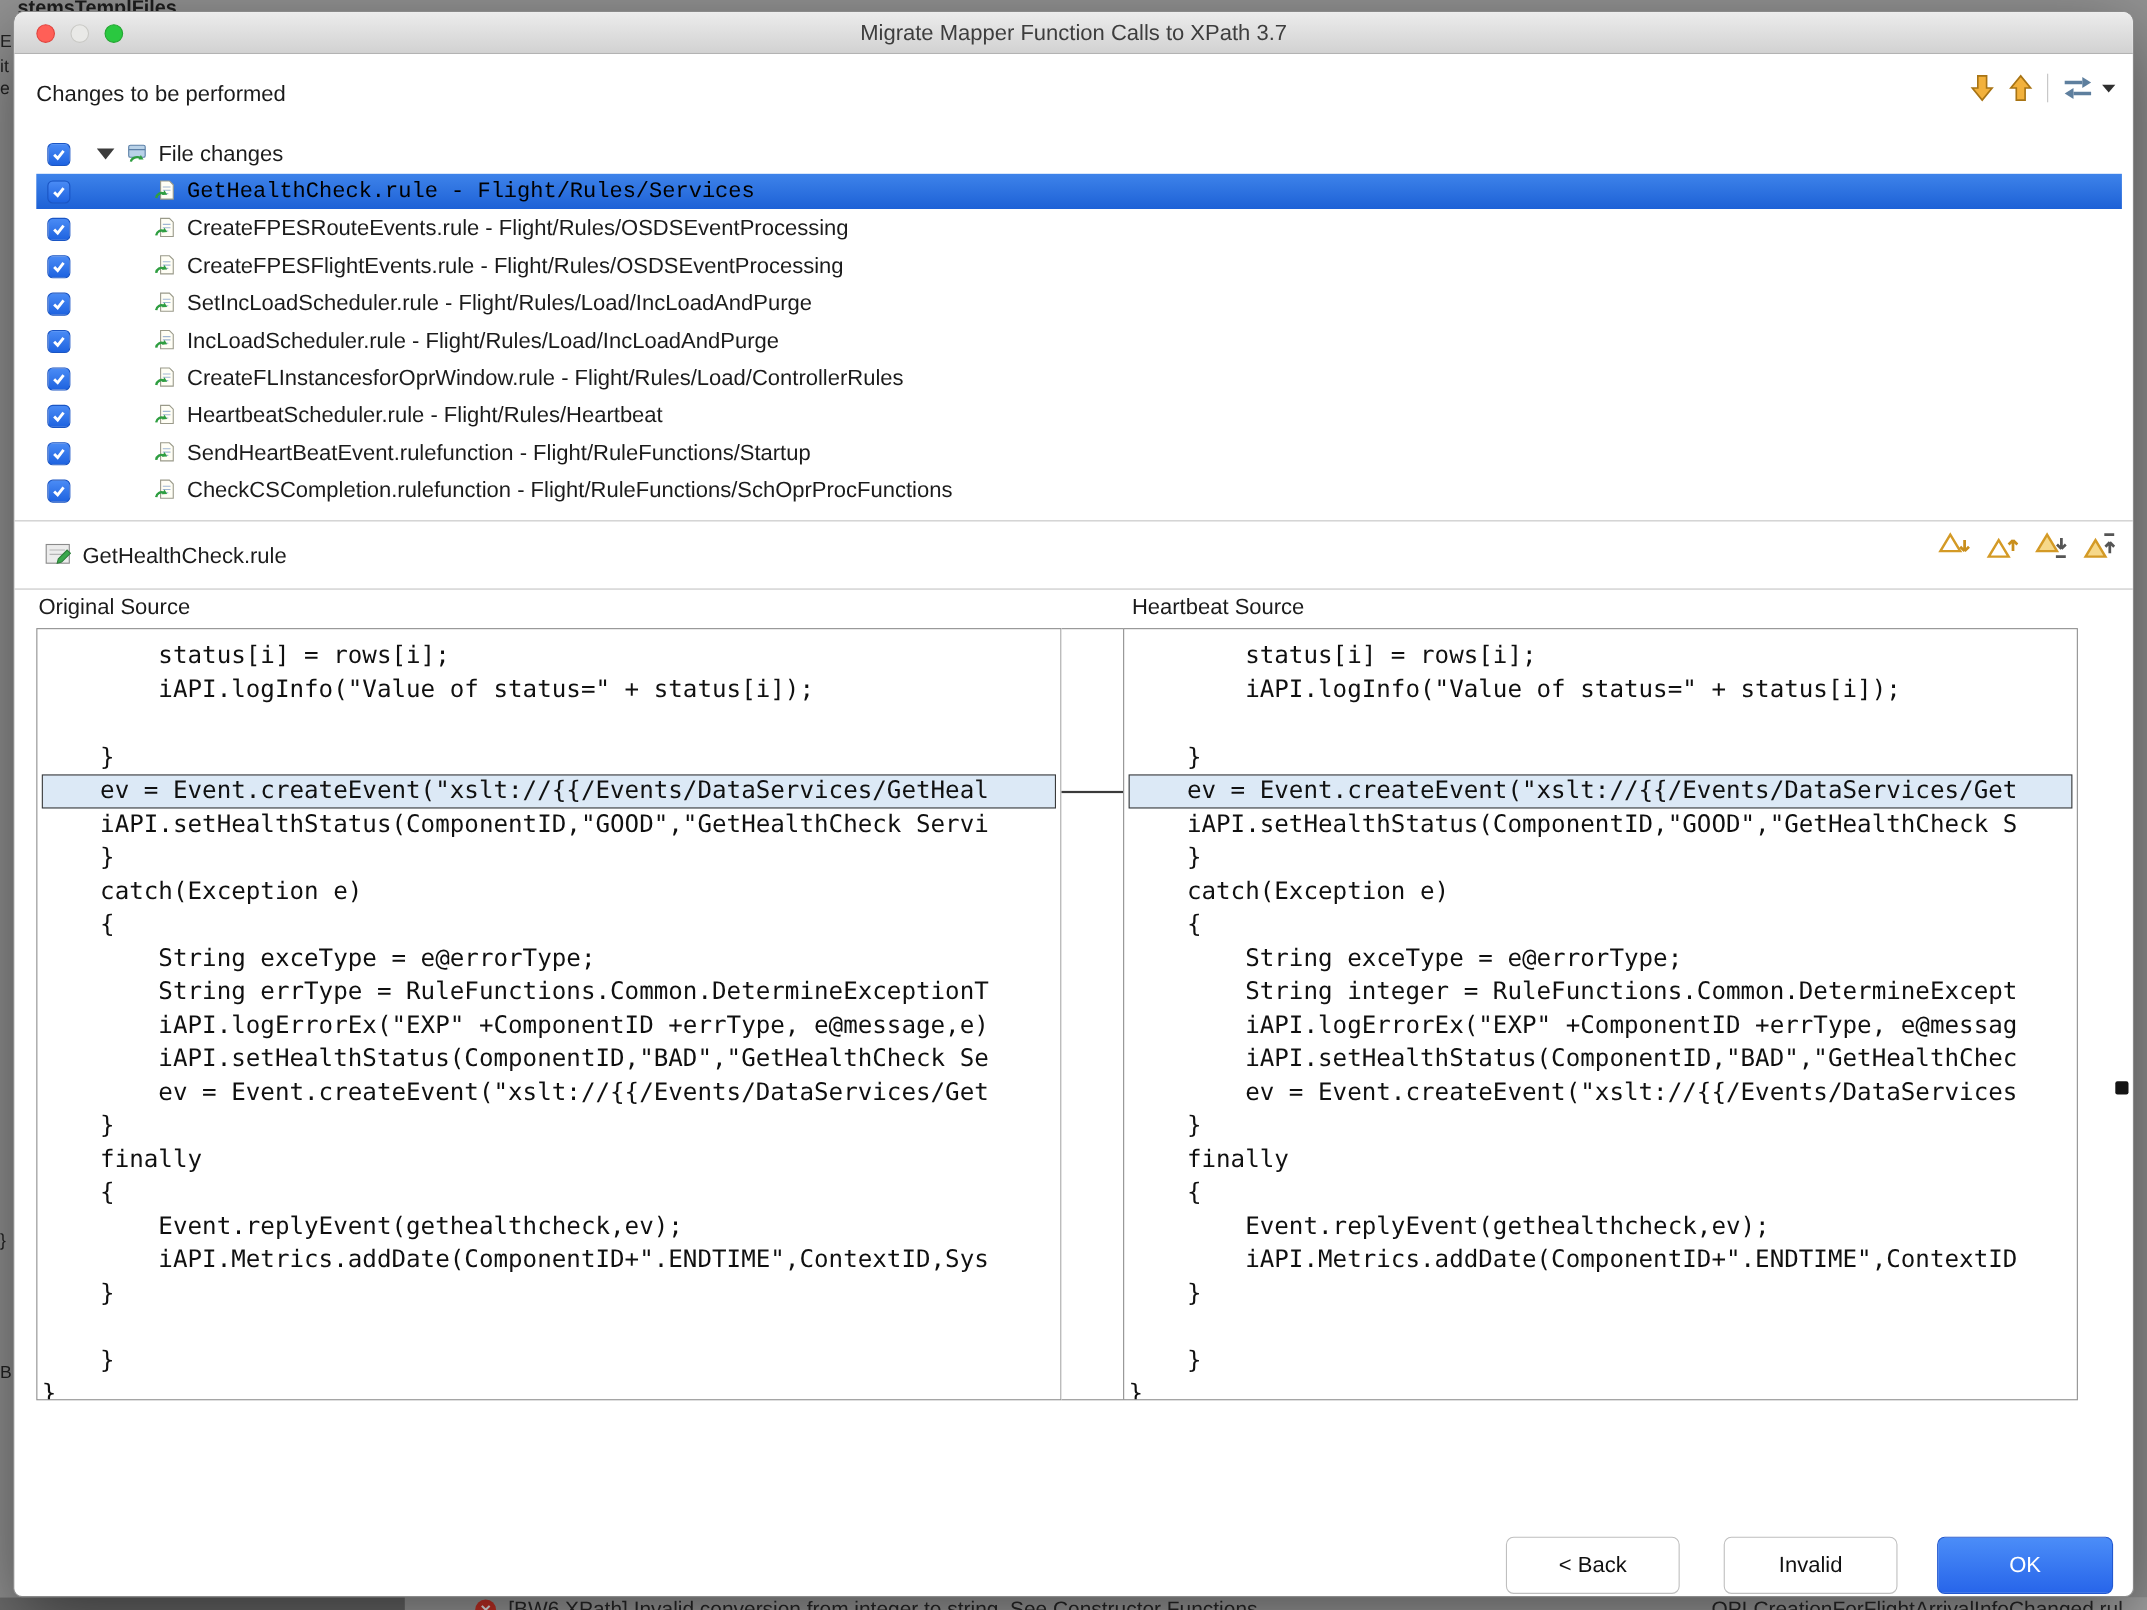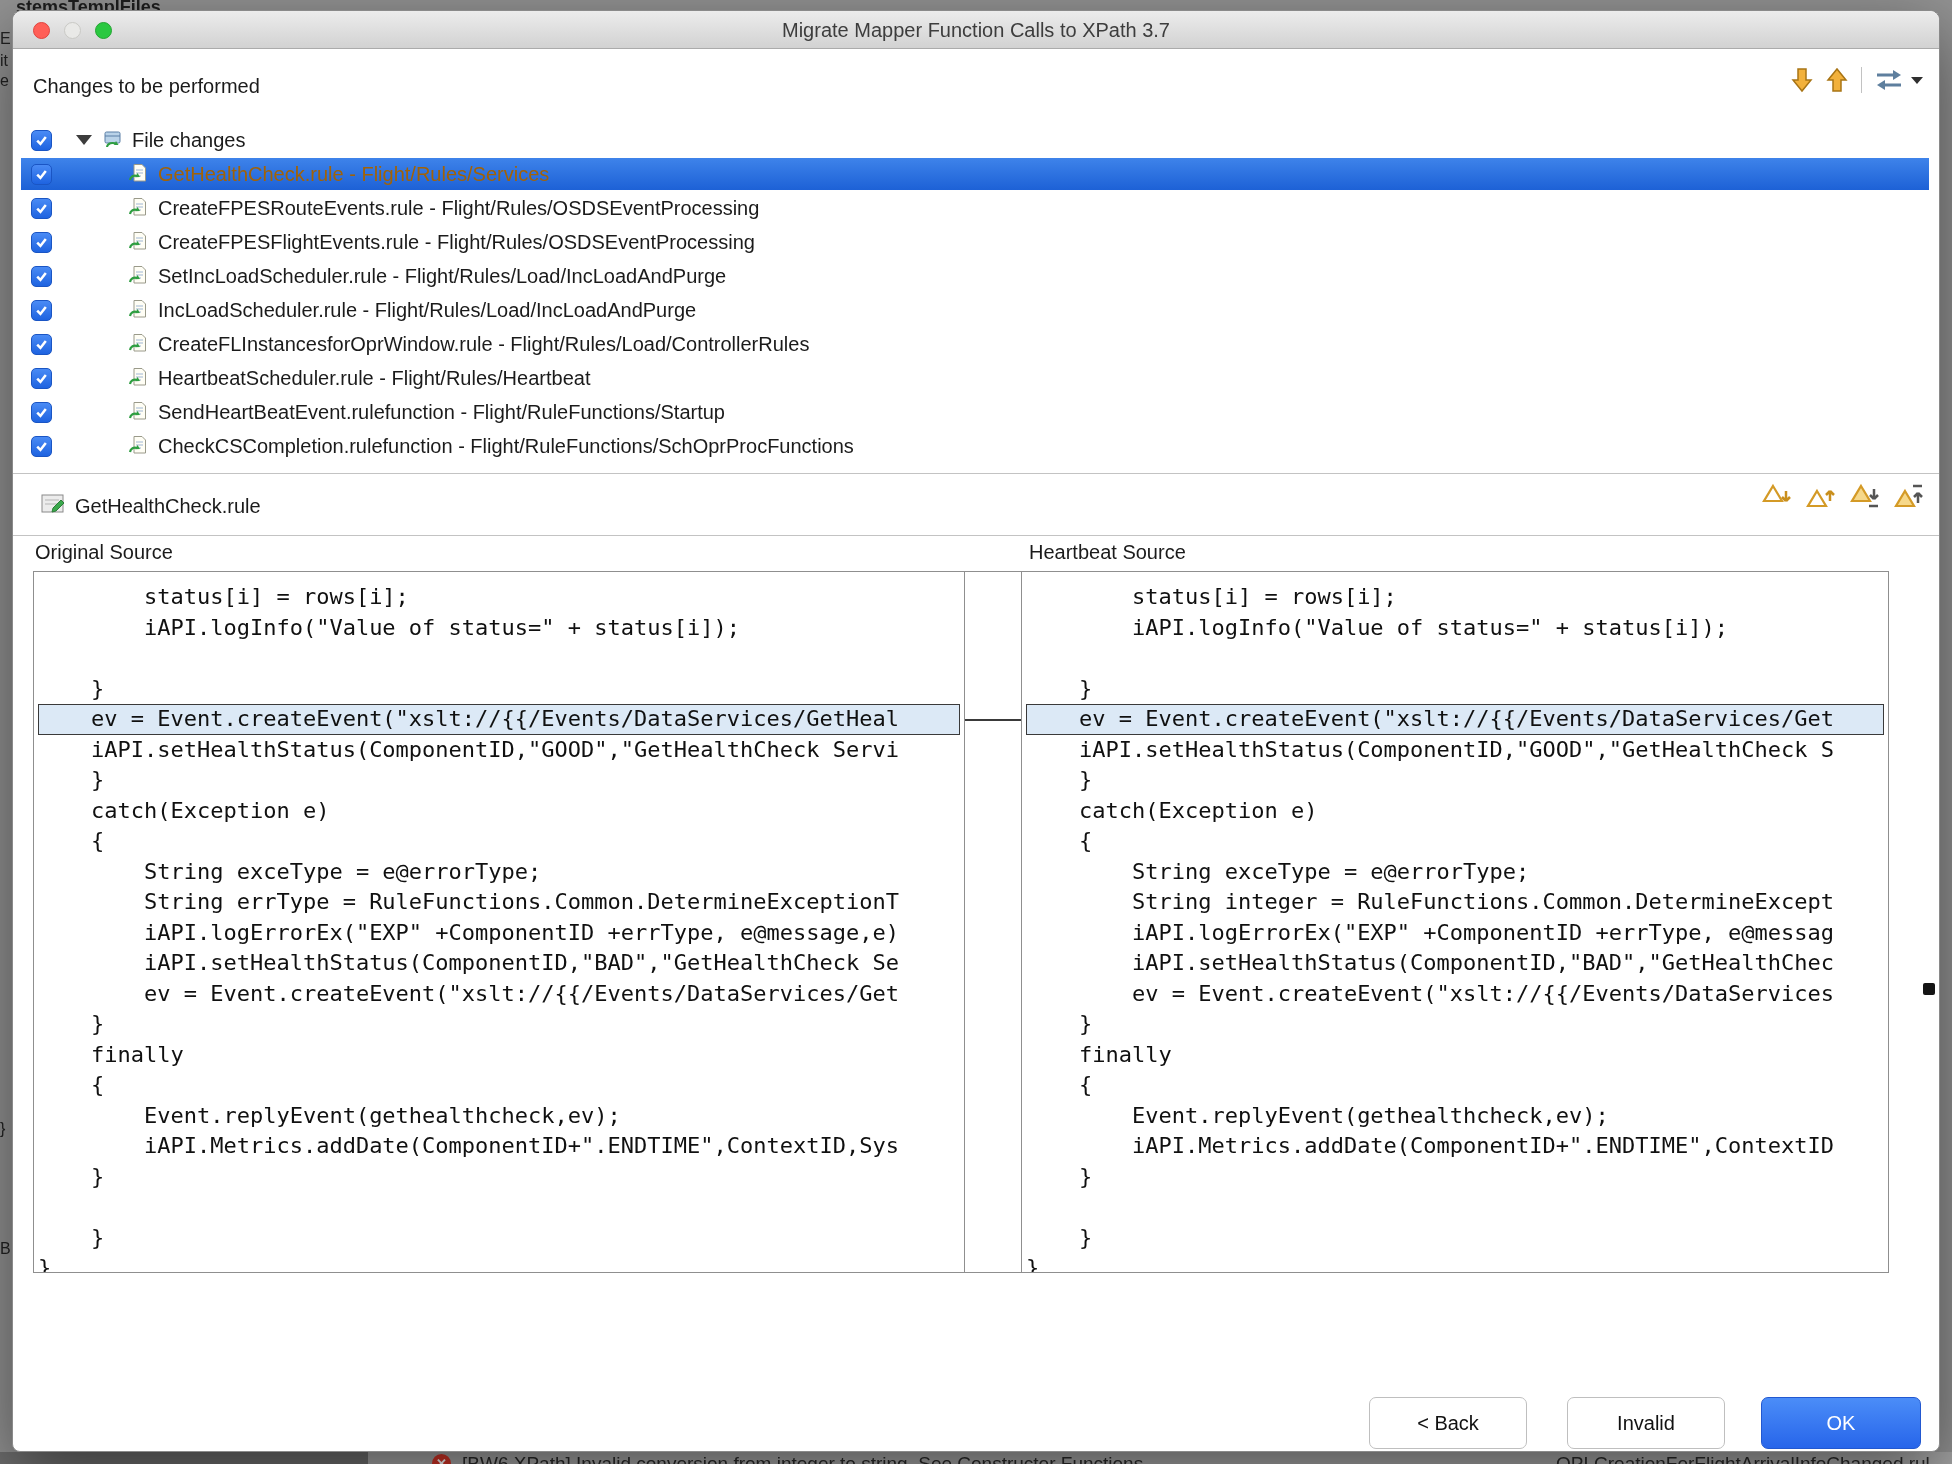--- a/index.html
+++ b/index.html
@@ -30,36 +30,36 @@
   .tl.red{background:#ff5f57;border:1px solid #e0443e;}
   .tl.dim{background:#e9e9e7;border:1px solid #c9c9c5;}
   .tl.green{background:#2ac840;border:1px solid #24a532;}
 
   .changes-label{position:absolute;left:20px;top:64px;font-size:20px;}
   .changes-toolbar{position:absolute;right:16px;top:56px;display:flex;align-items:center;gap:13px;}
   .vsep{width:1px;height:26px;background:#c2c2c2;}
   .caret{width:0;height:0;border-left:6px solid transparent;border-right:6px solid transparent;border-top:7px solid #2f2f2f;margin-left:-5px;}
 
   
-  .tree{position:absolute;left:0;top:112px;right:0;}
+  .tree{position:absolute;left:0;top:112px;right:0;padding-left:12px;}
   .tree-row{position:relative;height:34px;display:flex;align-items:center;cursor:default;}
   .tree-row.selected::before{content:"";position:absolute;left:8px;right:10px;top:1px;bottom:1px;
     background:linear-gradient(#3e83ea,#1d61d6);}
   .tree-row>*{position:relative;}
   .checkbox{width:21px;height:21px;margin-left:18px;border-radius:5px;flex:none;
     background:linear-gradient(#4a8bf5,#1e63e0);border:1px solid #1a55c4;
     display:inline-flex;align-items:center;justify-content:center;}
   .checkbox svg{width:15px;height:15px;}
   .disclosure{width:0;height:0;margin-left:24px;border-left:8px solid transparent;
     border-right:8px solid transparent;border-top:10px solid #3c3c3c;}
   .tree-icon{width:22px;height:22px;flex:none;}
   .tree-row.root .tree-icon{margin-left:10px;}
   .tree-row:not(.root) .tree-icon{margin-left:76px;}
   .row-label{margin-left:8px;font-size:20px;white-space:nowrap;}
-  .tree-row.selected .row-label{color:#a16207;}
+  .tree-row.selected .row-label{color:#000000;font-family:Liberation Mono, monospace;}
 
   .sep-a{position:absolute;left:0;right:0;top:462px;border-top:1px solid #c3c3c3;}
   .sep-b{position:absolute;left:0;right:0;top:524px;border-top:1px solid #c3c3c3;}
 
   .preview-icon{position:absolute;left:26px;top:478px;}
   .preview-title{position:absolute;left:62px;top:484px;font-size:20px;}
   .preview-toolbar{position:absolute;right:16px;top:472px;display:flex;align-items:center;gap:14px;}
 
   .pane-header{position:absolute;top:530px;font-size:20px;}
   .pane-header.left{left:22px;}

